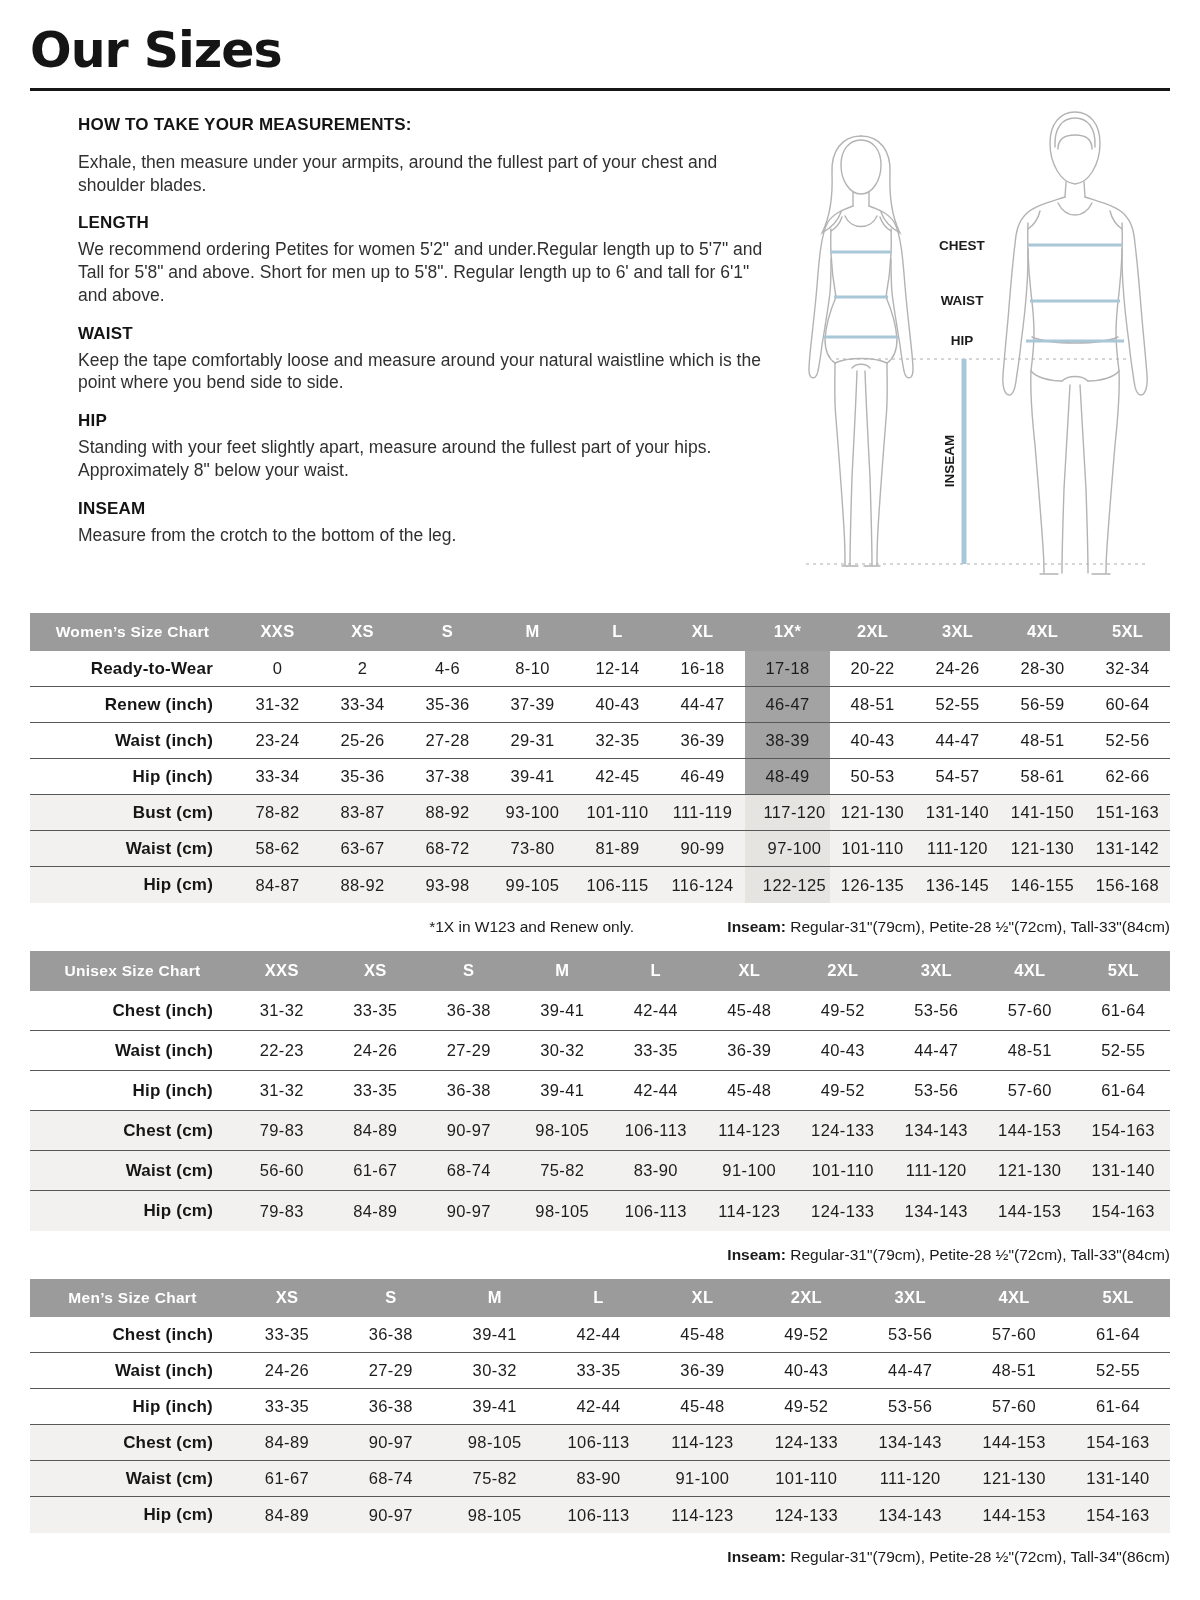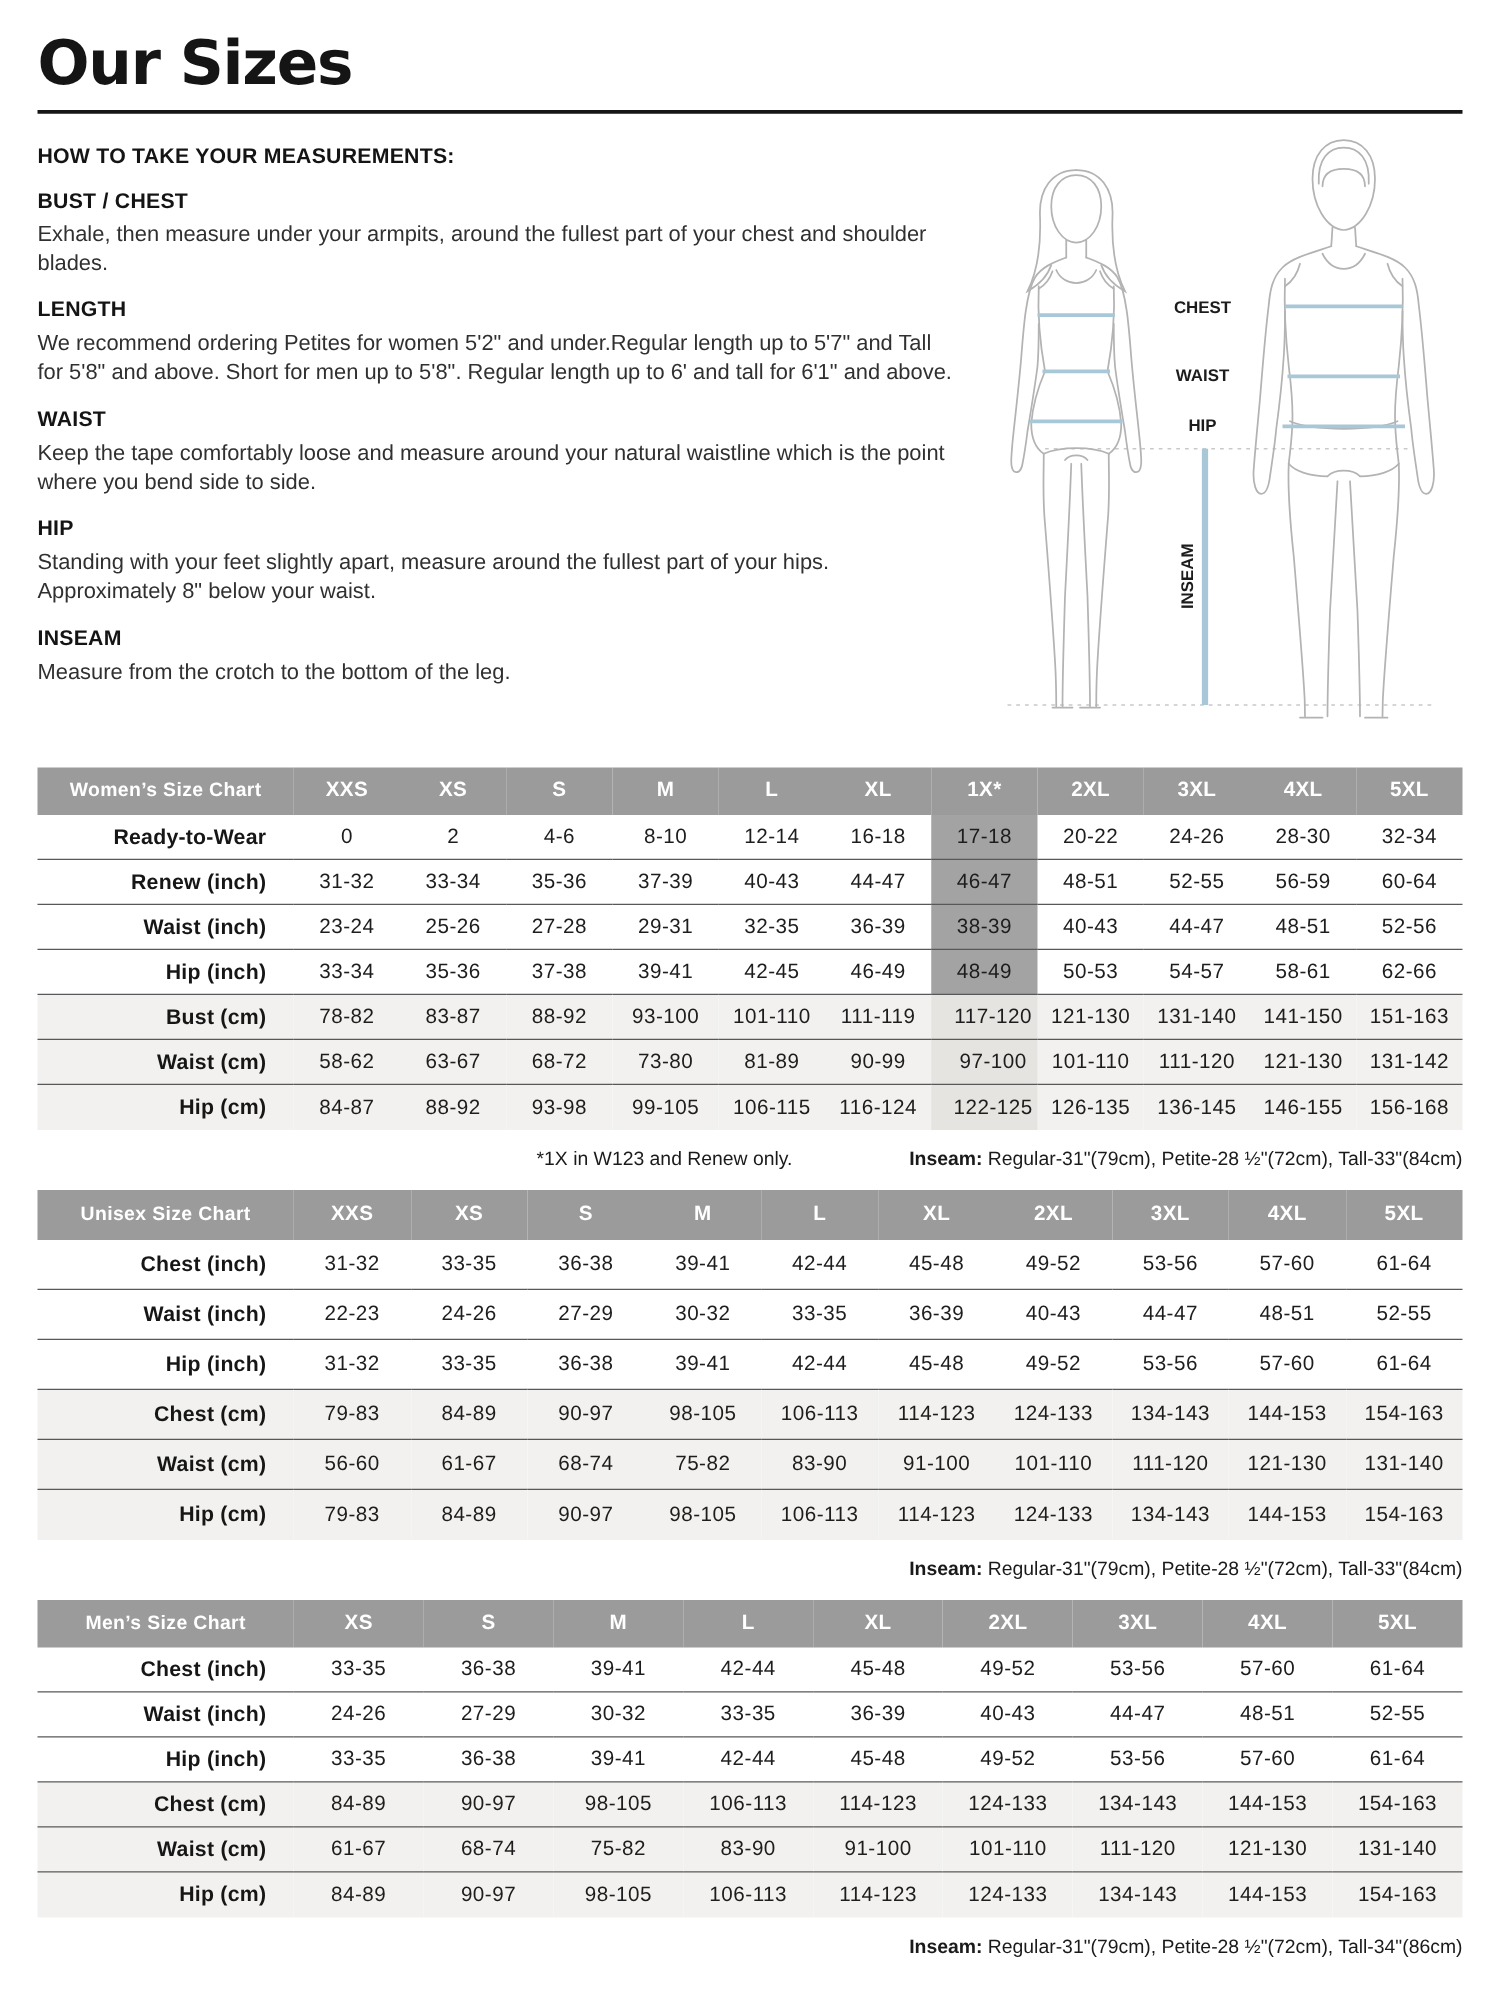--- a/index.html
+++ b/index.html
@@ -11,21 +11,21 @@
   }
   .page { padding:24px 30px 20px 30px; }
 
   h1[data-name="page-title"] {
     margin:0; font-family:"DejaVu Sans", sans-serif;
     font-size:49px; font-weight:800; letter-spacing:-1px; color:#151515; line-height:1.1;
   }
   .rule { border:none; border-top:3px solid #161616; margin:10px 0 24px 0; }
 
   .top { display:flex; align-items:flex-start; }
-  .copy { width:748px; padding-right:10px; }
+  .copy { width:748px; padding-right:10px;margin-left:48px; }
   .copy h2 { font-size:17px; font-weight:bold; margin:0 0 16px 0; letter-spacing:0.2px; color:#141414;}
   .sec h3 { font-size:17px; font-weight:bold; margin:0 0 5px 0; letter-spacing:0.2px; color:#141414;}
   .sec p  { font-size:17.5px; line-height:1.3; margin:0 0 17px 0; color:#303030; }
 
   .diagram { width:392px; margin-left:auto; margin-top:-6px; }
 
   .tables { margin-top:30px; }
   table { width:1140px; border-collapse:collapse; table-layout:fixed; }
   thead th {
     background:#9b9b9b; color:#ffffff; font-weight:bold;
@@ -53,21 +53,20 @@
 <div class="page" data-name="size-guide-page">
 
   <h1 data-name="page-title">Our Sizes</h1>
   <hr class="rule" data-name="title-divider">
 
   <div class="top" data-name="measurements-section">
     <div class="copy" data-name="measurement-instructions">
       <h2 data-name="measurements-heading">HOW TO TAKE YOUR MEASUREMENTS:</h2>
 
       <div class="sec" data-name="section-bust-chest">
-        <h3 data-name="section-title">BUST / CHEST</h3>
         <p data-name="section-text">Exhale, then measure under your armpits, around the fullest part of your chest and shoulder blades.</p>
       </div>
       <div class="sec" data-name="section-length">
         <h3 data-name="section-title">LENGTH</h3>
         <p data-name="section-text">We recommend ordering Petites for women 5'2" and under.Regular length up to 5'7" and Tall for 5'8" and above. Short for men up to 5'8". Regular length up to 6' and tall for 6'1" and above.</p>
       </div>
       <div class="sec" data-name="section-waist">
         <h3 data-name="section-title">WAIST</h3>
         <p data-name="section-text">Keep the tape comfortably loose and measure around your natural waistline which is the point where you bend side to side.</p>
       </div>

